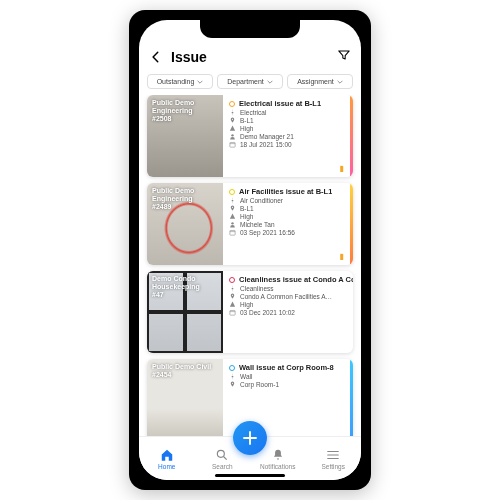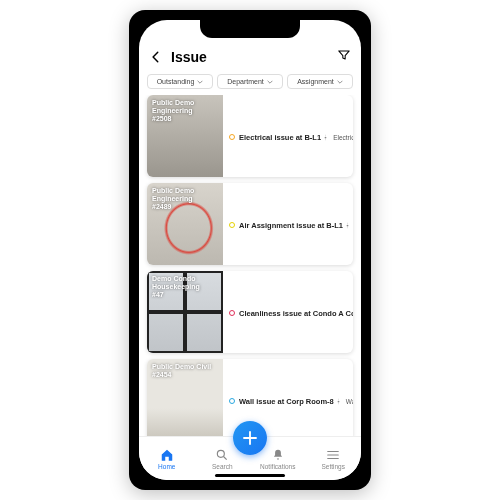--- a/index.html
+++ b/index.html
@@ -76,23 +76,22 @@
     display: flex; flex-direction: column; justify-content: flex-start;
     padding: 4px 5px;
   }
   .thumb-label {
     color: #fff; font-size: 7px; font-weight: 600;
     text-shadow: 0 0 3px rgba(0,0,0,0.6);
     line-height: 1.15;
   }
   .content {
     flex: 1; padding: 4px 6px 2px;
-    display: flex; flex-direction: row; gap: 1px;
-    position: relative;
-    align-items: center;
+    display: flex; flex-direction: column; gap: 1px;
+    position: relative;
   }
   .title-row { display: flex; align-items: center; gap: 4px; }
   .dot { width: 6px; height: 6px; border-radius: 50%; flex-shrink: 0; border: 1.5px solid; }
   .issue-title { font-size: 7.5px; font-weight: 700; color: #222; white-space: nowrap; overflow: hidden; text-overflow: ellipsis; }
   .meta { display: flex; align-items: center; gap: 4px; font-size: 6.5px; color: #555; }
   .meta svg { width: 7px; height: 7px; flex-shrink: 0; fill: #888; }
   .stripe { width: 3px; flex-shrink: 0; }
   .bookmark { position: absolute; right: 6px; bottom: 4px; color: #f5a623; font-size: 8px; }
   .tabbar {
     height: 44px; flex-shrink: 0;
@@ -214,21 +213,21 @@
     </div>
     <div class="stripe" style="background:linear-gradient(180deg,#ff9a3c,#ff5fa2)"></div>
   </div>
         <div class="card">
     <div class="thumb th2">
       <div class="thumb-label">Public Demo Engineering<br>#2489</div>
     </div>
     <div class="content">
       <div class="title-row">
         <span class="dot" style="border-color:#e6d200"></span>
-        <span class="issue-title">Air Assignment issue at B-L1</span>
+        <span class="issue-title">Air Facilities issue at B-L1</span>
       </div>
       <div class="meta">
               <svg viewBox="0 0 24 24">
                 <circle cx="12" cy="12" r="3"></circle>
                 <path d="M12 2l1 3h-2zM12 22l-1-3h2z"></path>
               </svg>
               <span>Air Conditioner</span>
             </div>
       <div class="meta">
               <svg viewBox="0 0 24 24">

